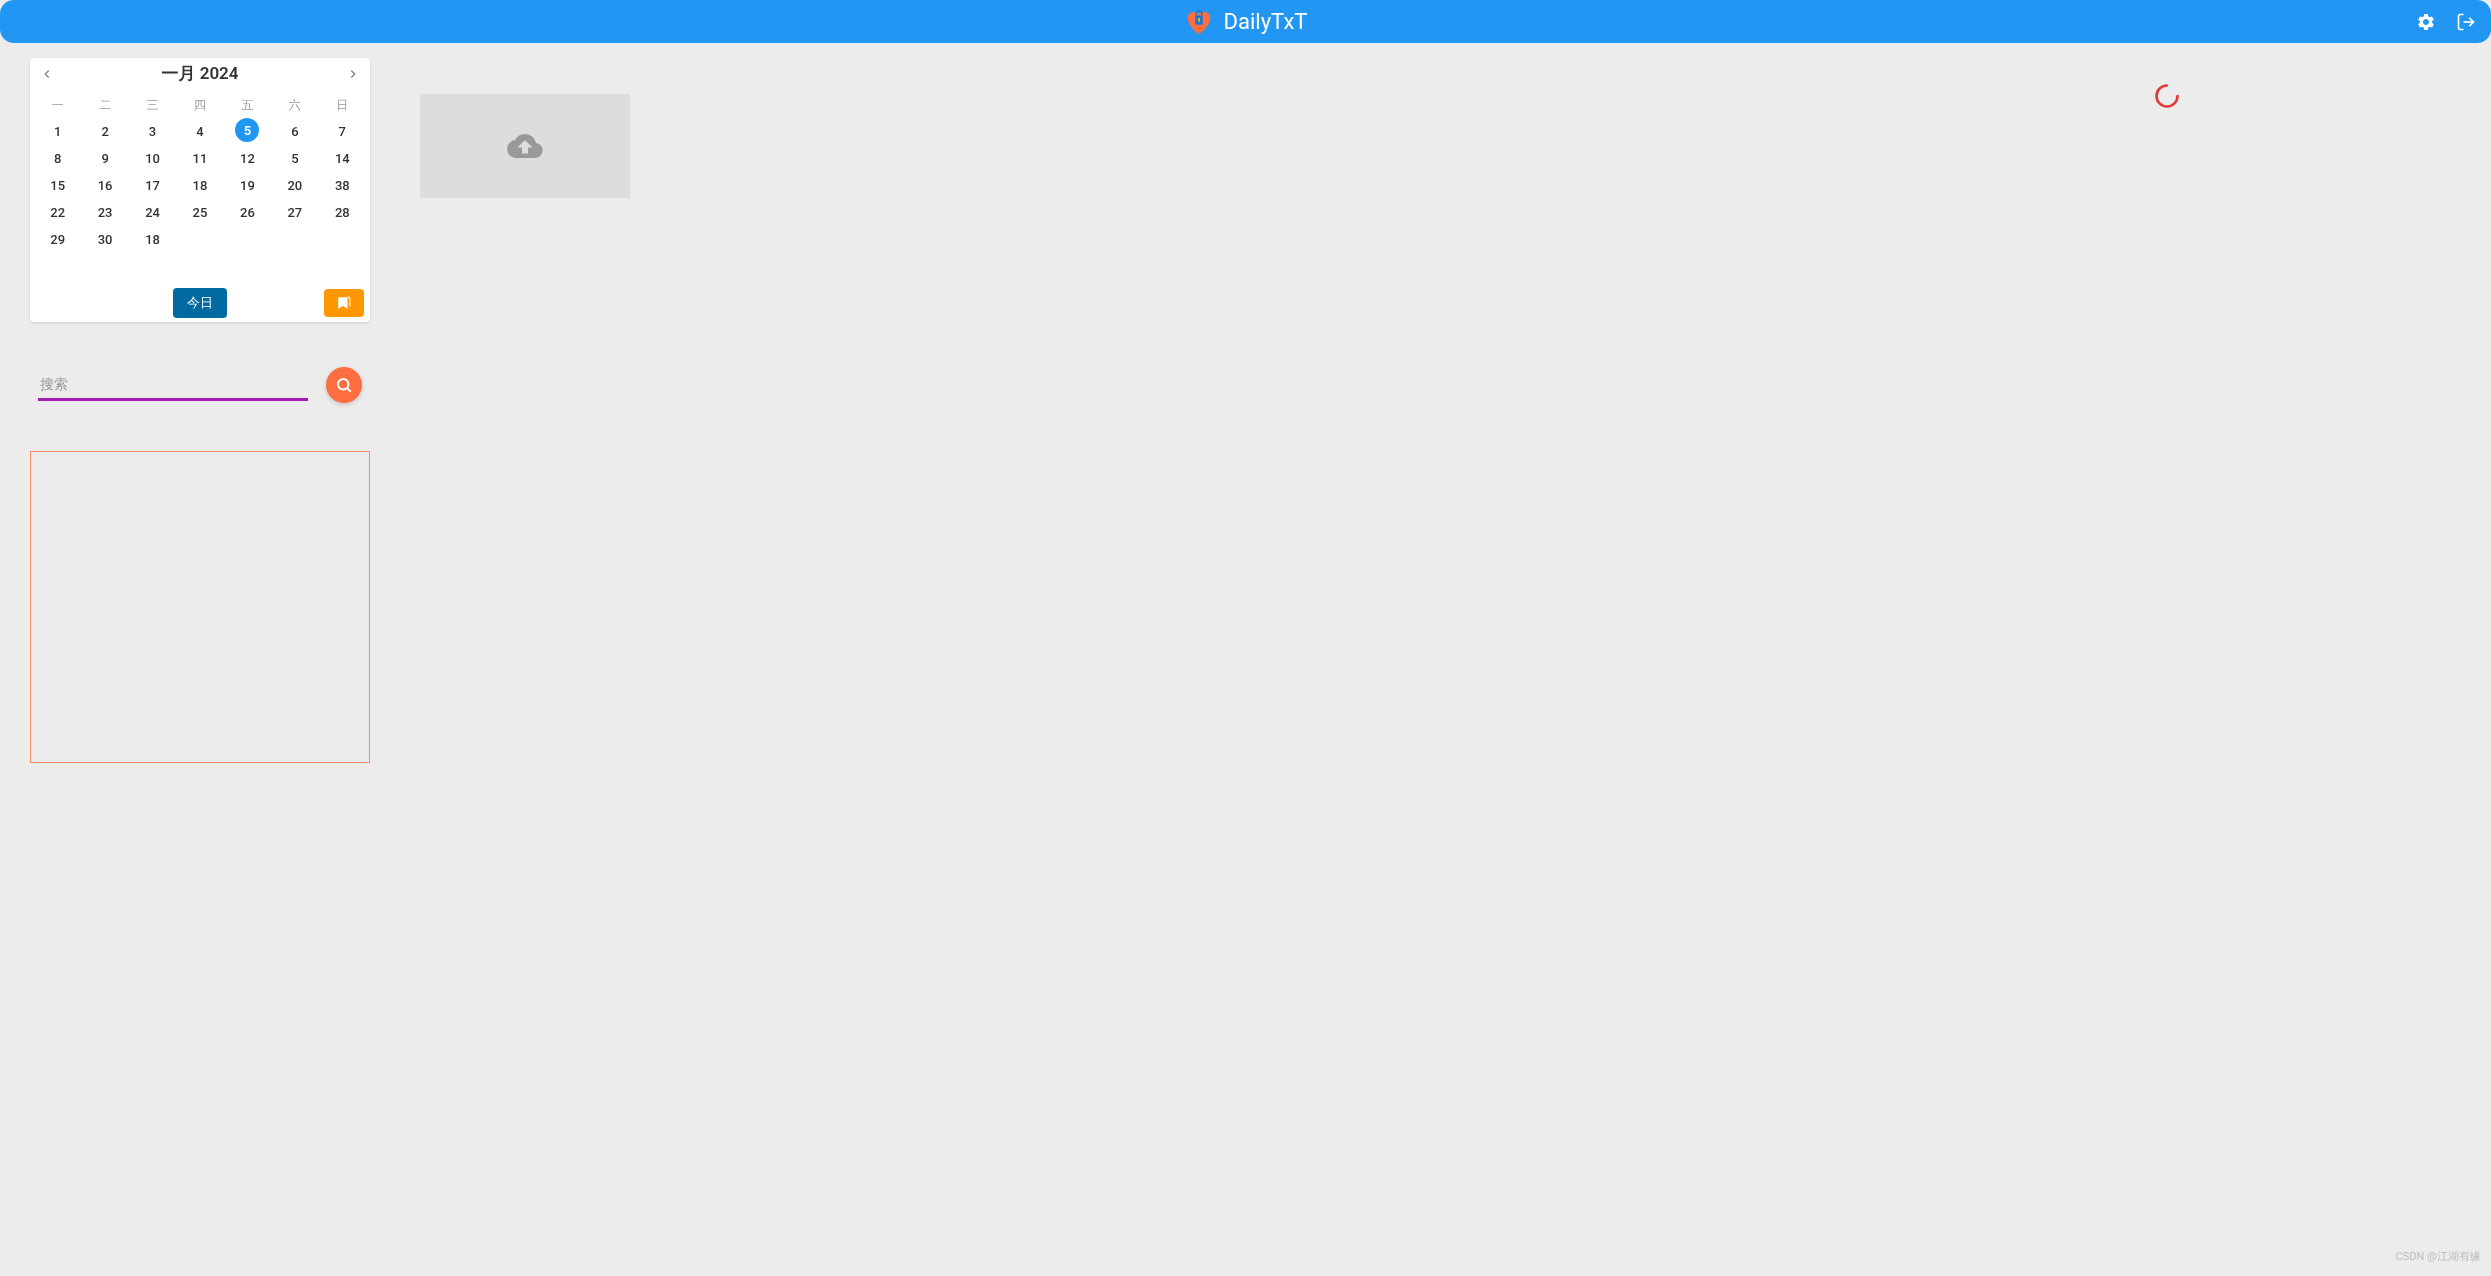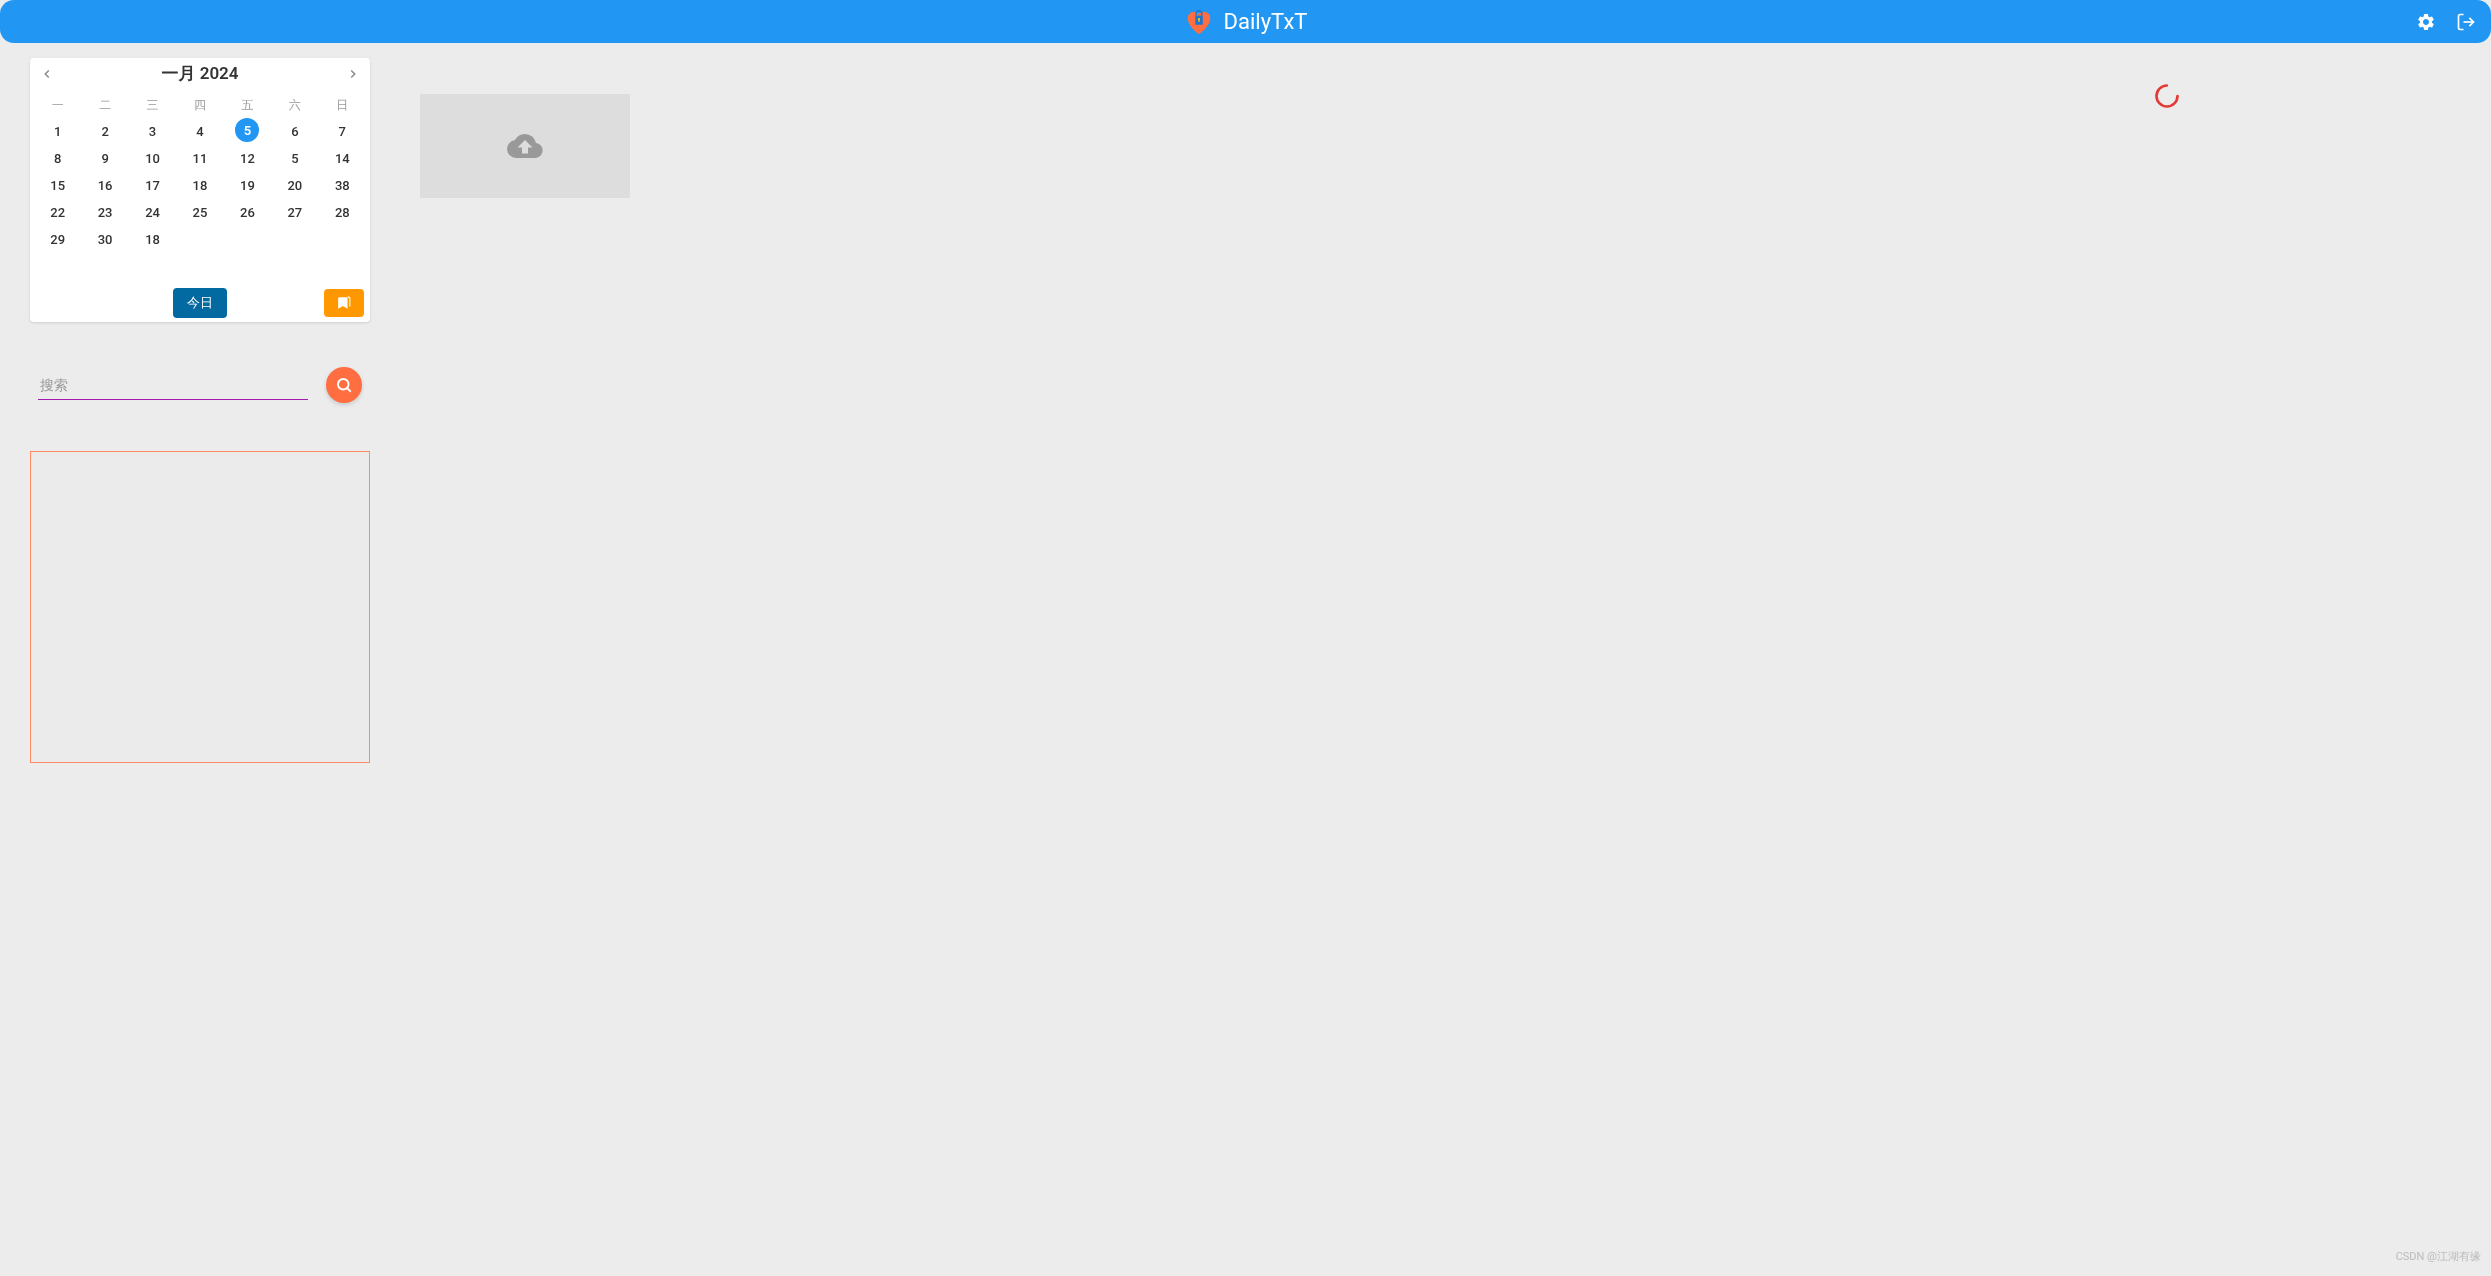--- a/index.html
+++ b/index.html
@@ -171,21 +171,21 @@
     .search-row {
       display: flex;
       align-items: center;
       gap: 18px;
       padding: 0 8px;
     }
     
     .search-input {
       flex: 1;
       border: none;
-      border-bottom: 1px solid #a21caf;
+      border-bottom: 3px solid #a21caf;
       background: transparent;
       font-size: 14px;
       padding: 6px 2px;
       color: #333;
       outline: none;
     }
     
     .search-input::placeholder {
       color: #999;
     }

